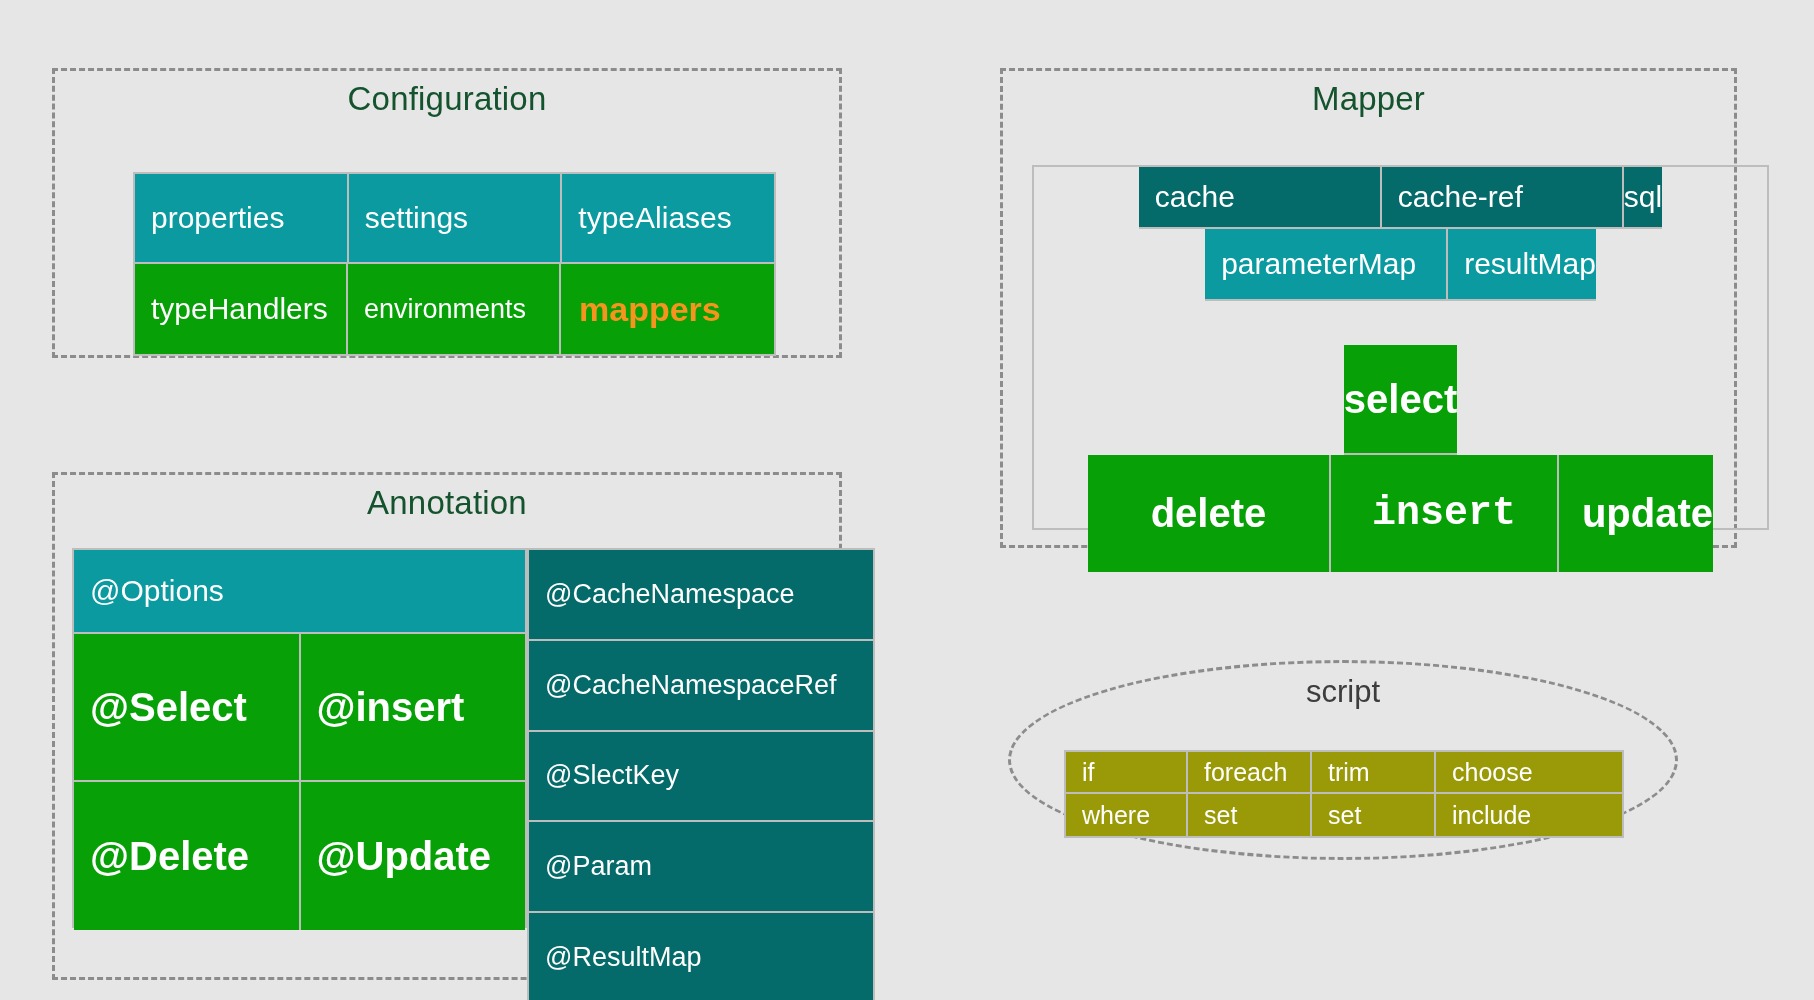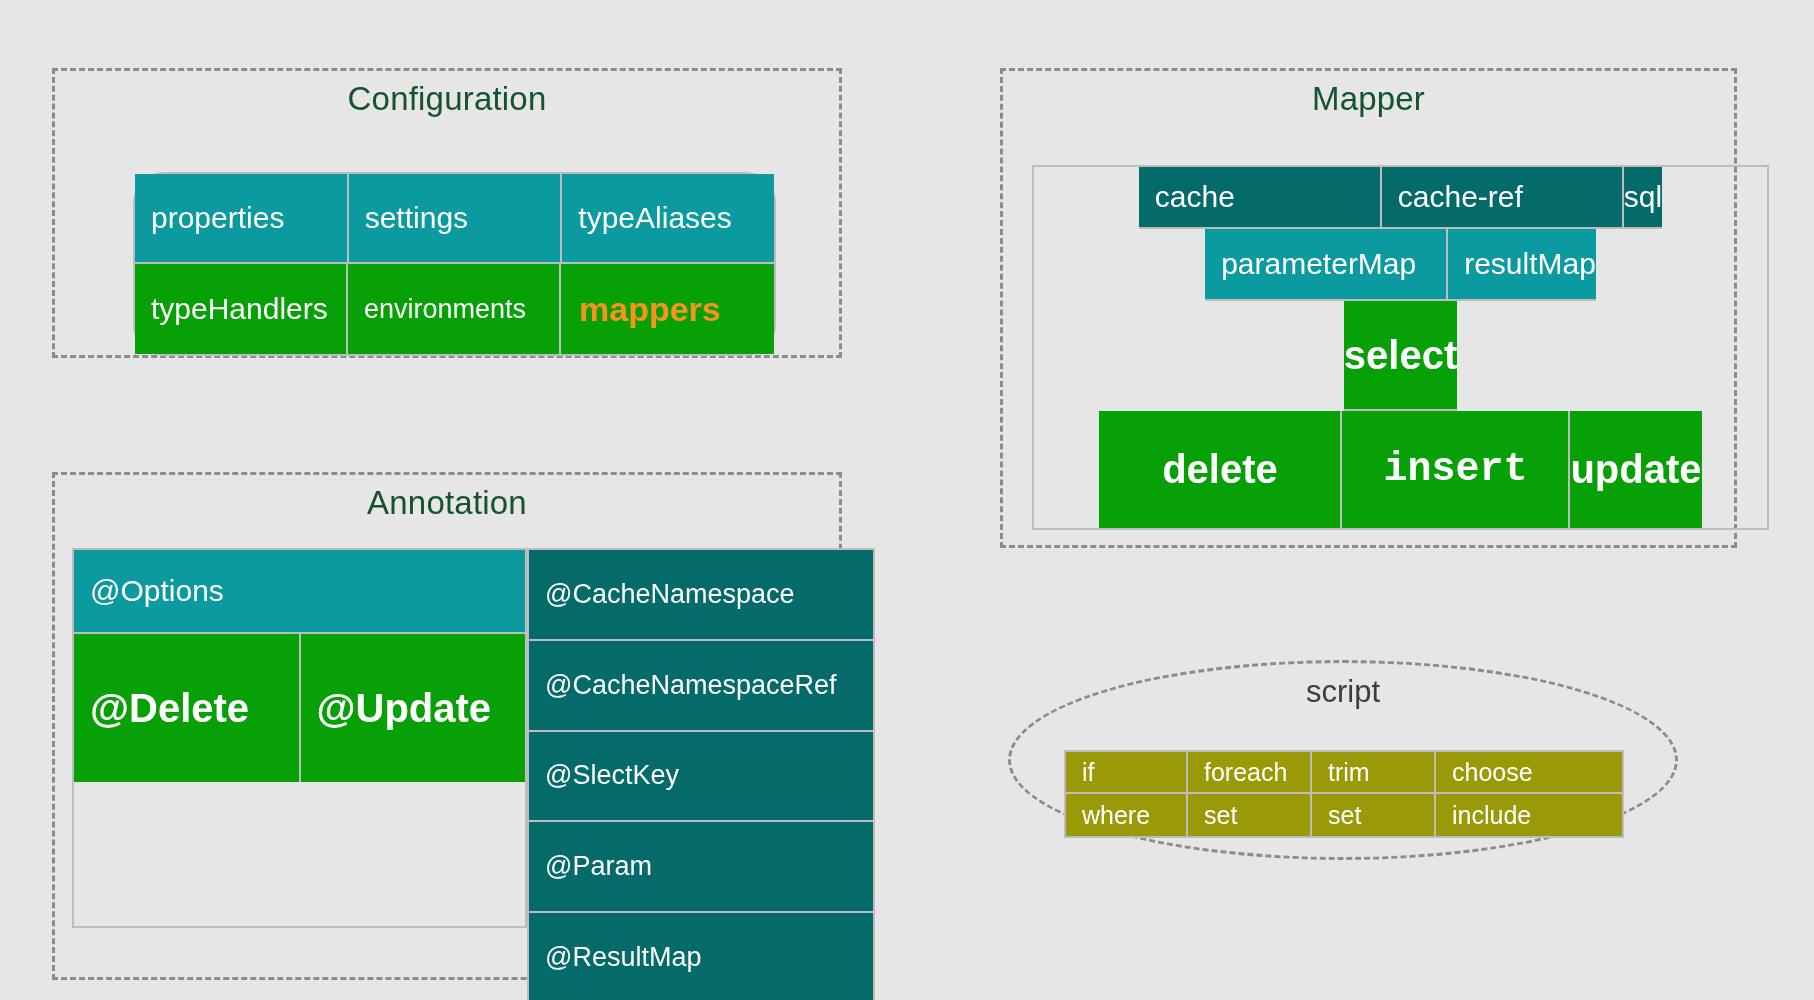--- a/index.html
+++ b/index.html
@@ -73,21 +73,21 @@
   .t-md   { font-size: 30px; }
   .t-lg   { font-size: 34px; font-weight: bold; padding-left: 18px; }
   .t-xl   { font-size: 40px; font-weight: bold; }
   .t-orange { color: #f7941e; }
 
   
   #configuration-box { left: 52px;  top: 68px;  width: 790px;  height: 290px; }
   #annotation-box    { left: 52px;  top: 472px; width: 790px;  height: 508px; }
   #mapper-box        { left: 1000px;top: 68px;  width: 737px;  height: 480px; }
 
-  #configuration-table { left: 133px; top: 172px; width: 643px; height: 184px; border-radius: 31px; }
+  #configuration-table { left: 133px; top: 172px; width: 643px; height: 184px; }
   #configuration-table .row { height: 92px; }
 
   #annotation-left-table  { left: 72px;  top: 548px; width: 455px; height: 380px; }
   #annotation-right-table { left: 527px; top: 548px; width: 348px; height: 456px; }
 
   #mapper-table { left: 1032px; top: 165px; width: 737px; height: 365px; align-items: center; }
 
   
   #script-ellipse {
     position: absolute;
@@ -130,20 +130,24 @@
       <div class="cell c-green t-lg t-orange align-left" style="flex: 1 1 0px;">mappers</div>
     </div>
   </div>
 
 <div class="dashed-box" id="annotation-box">
   <div class="group-title">Annotation</div>
 </div>
 <div class="tbl" id="annotation-left-table">
     <div class="row" style="flex: 0 0 84px;">
       <div class="cell c-teal t-md align-left" style="flex: 1 1 0px;">@Options</div>
+    </div>
+    <div class="row" style="flex: 0 0 148px;">
+      <div class="cell c-green t-xl align-left" style="flex: 1 1 0px;">@Select</div>
+      <div class="cell c-green t-xl align-left" style="flex: 1 1 0px;">@insert</div>
     </div>
     <div class="row" style="flex: 0 0 148px;">
       <div class="cell c-green t-xl align-left" style="flex: 1 1 0px;">@Delete</div>
       <div class="cell c-green t-xl align-left" style="flex: 1 1 0px;">@Update</div>
     </div>
   </div>
 <div class="tbl" id="annotation-right-table">
     <div class="row">
       <div class="cell c-darkteal t-sm align-left" style="flex: 1 1 0px;">@CacheNamespace</div>
     </div>
@@ -167,27 +171,27 @@
 <div class="tbl" id="mapper-table">
     <div class="row" style="flex: 0 0 62px;">
       <div class="cell c-darkteal t-md align-left" style="flex: 0 0 243px;">cache</div>
       <div class="cell c-darkteal t-md align-left" style="flex: 0 0 242px;">cache-ref</div>
       <div class="cell c-darkteal t-md align-center" style="flex: 1 1 0px;">sql</div>
     </div>
     <div class="row" style="flex: 0 0 72px;">
       <div class="cell c-teal t-md align-left" style="flex: 0 0 243px;">parameterMap</div>
       <div class="cell c-teal t-md align-left" style="flex: 1 1 0px;">resultMap</div>
     </div>
-    <div class="row" style="flex: 0 0 110px;">
+    <div class="row" style="flex: 0 0 110px; margin-top: 44px;">
       <div class="cell c-green t-xl align-center" style="flex: 1 1 0px;">select</div>
     </div>
     <div class="row" style="flex: 0 0 117px;">
       <div class="cell c-green t-xl align-center" style="flex: 0 0 243px;">delete</div>
       <div class="cell c-green t-xl align-center" style="flex: 0 0 228px; font-family: Liberation Mono, monospace;">insert</div>
-      <div class="cell c-green t-xl align-center" style="flex: 1 1 0px;">update</div>
+      <div class="cell c-green t-xl align-center" style="flex: 1 1 0px; padding-left: 23px;">update</div>
     </div>
   </div>
 
 <div id="script-ellipse"></div>
 <div id="script-label">script</div>
 <div class="tbl" id="script-table">
     <div class="row">
       <div class="cell c-olive t-md align-left" style="flex: 0 0 122px;">if</div>
       <div class="cell c-olive t-md align-left" style="flex: 0 0 124px;">foreach</div>
       <div class="cell c-olive t-md align-left" style="flex: 0 0 124px;">trim</div>

